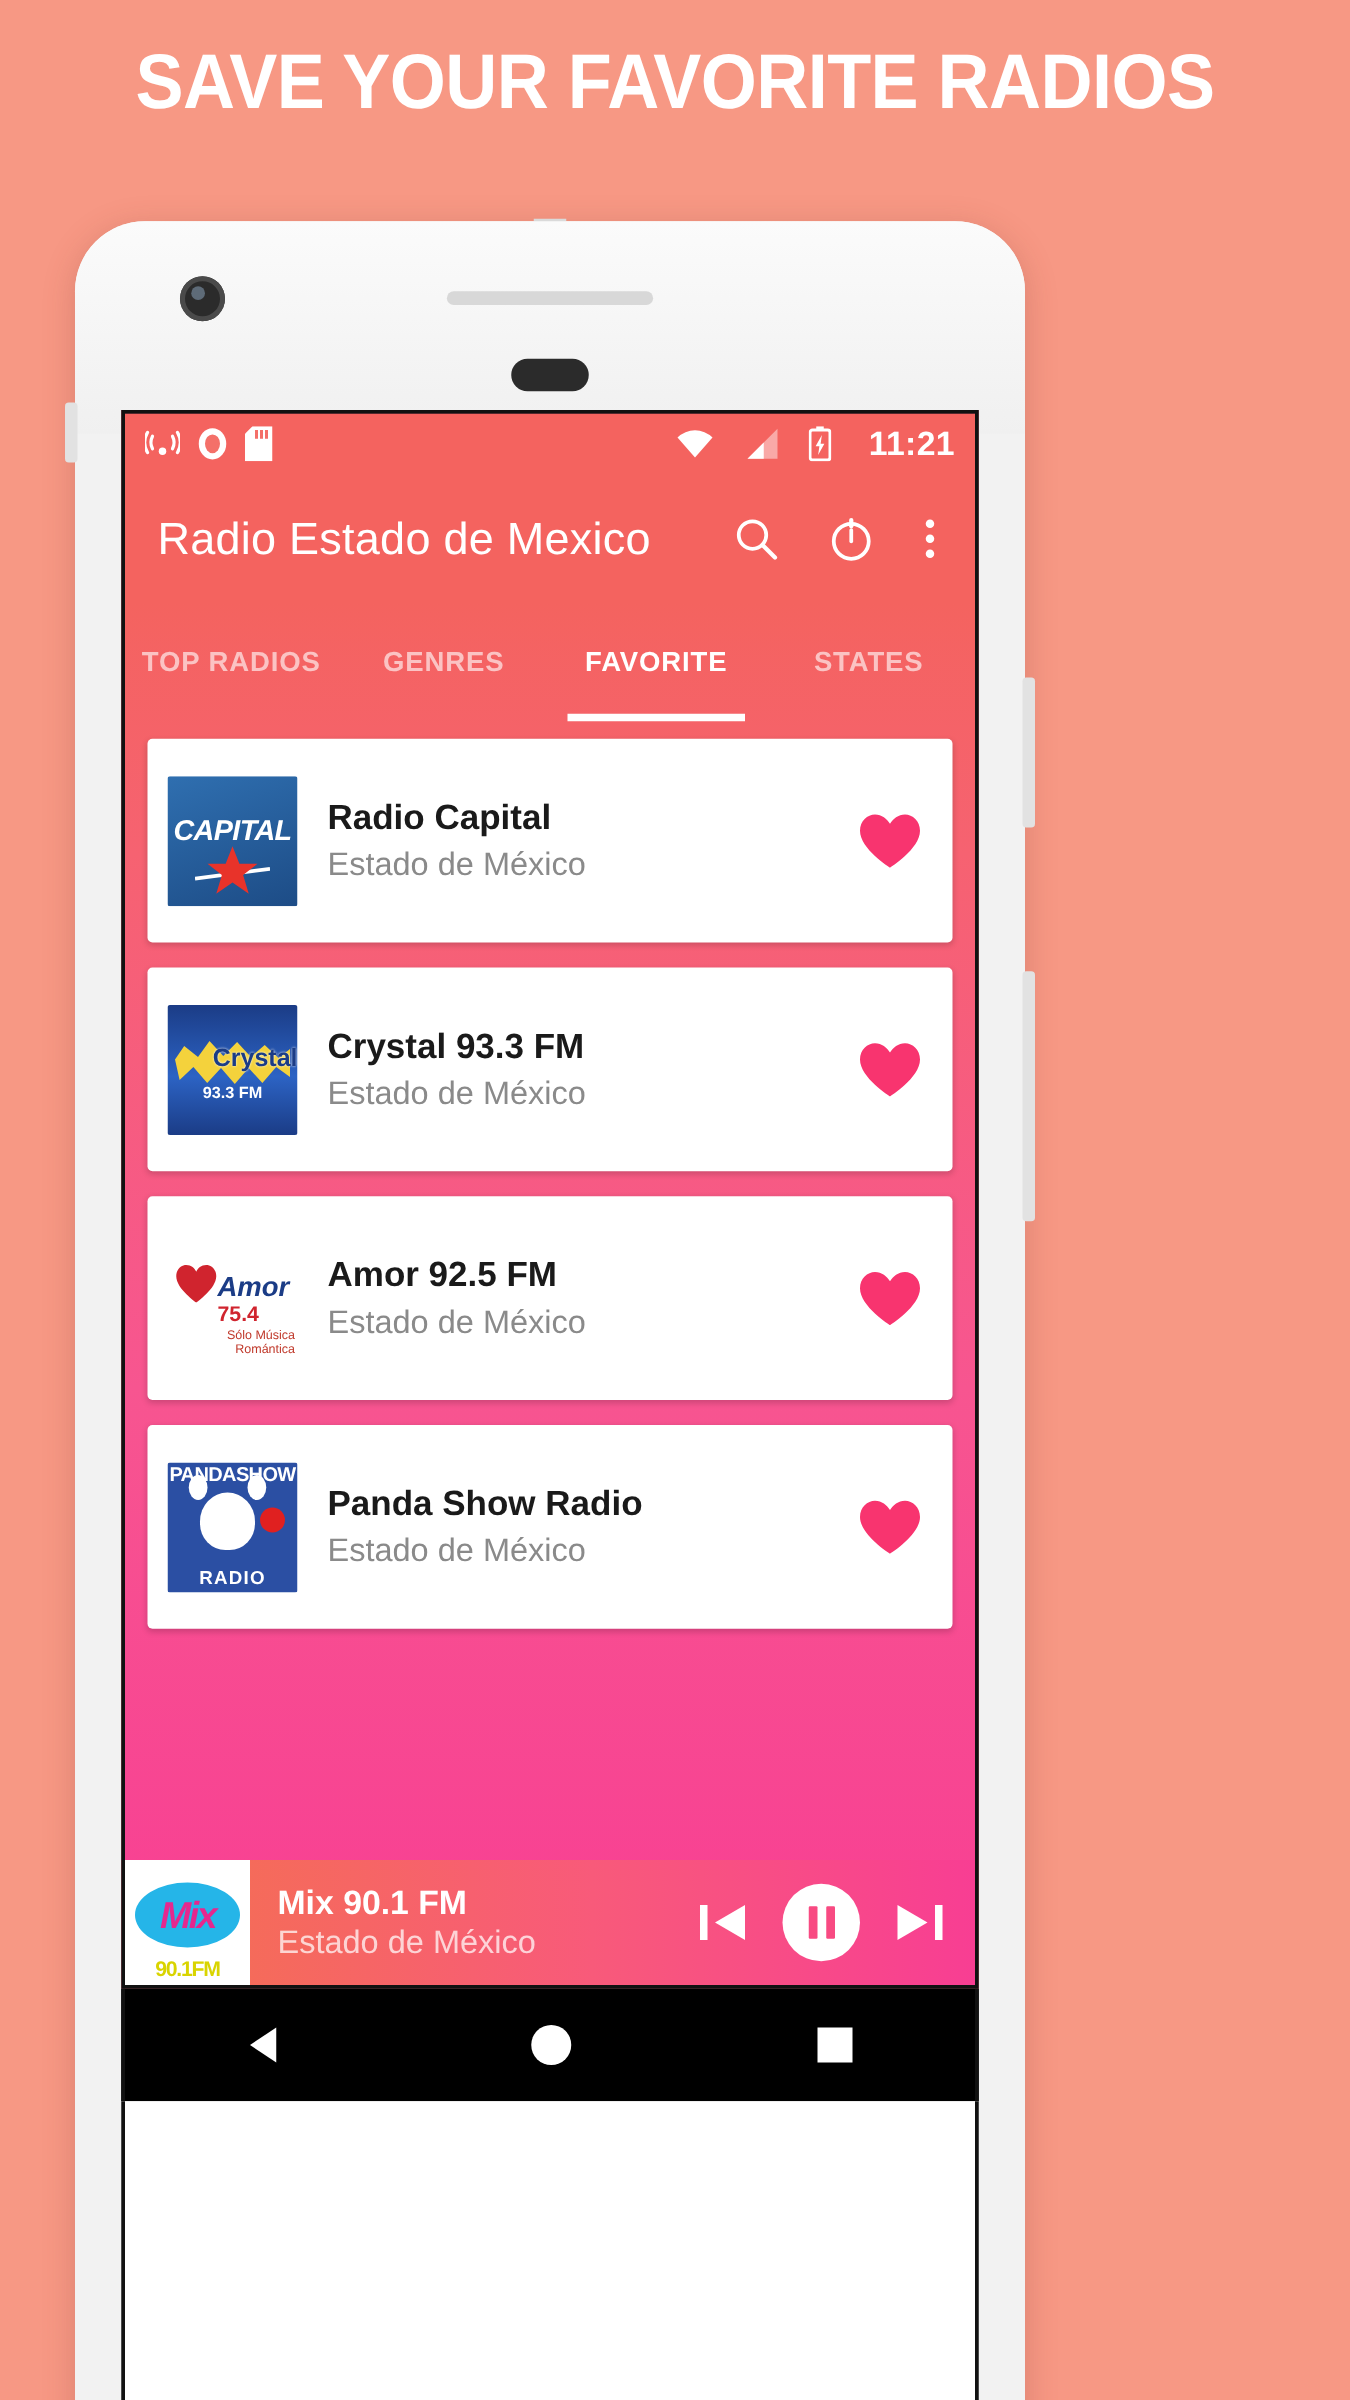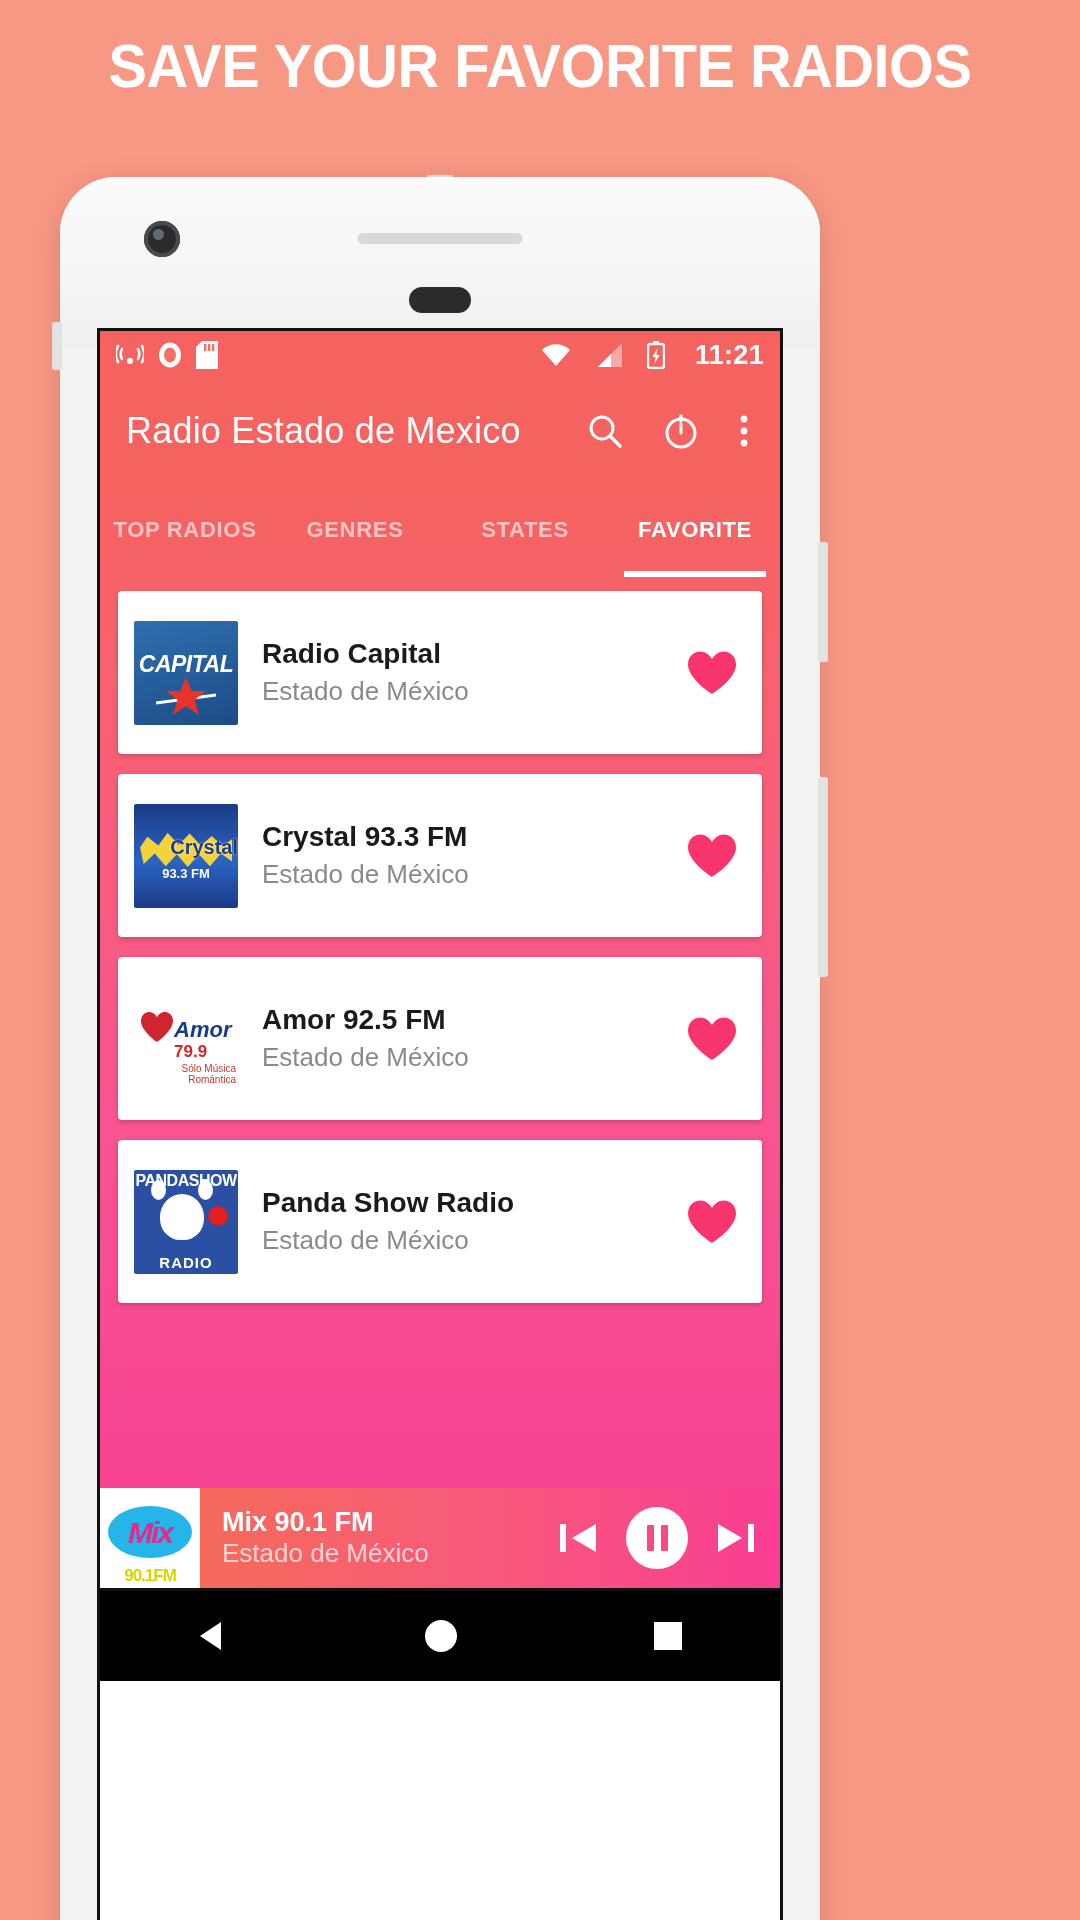--- a/index.html
+++ b/index.html
@@ -273,22 +273,22 @@
             <circle cx="6" cy="19" r="3.4" fill="#fff"></circle>
             <circle cx="6" cy="31" r="3.4" fill="#fff"></circle>
           </svg>
         </span>
       </div>
     </div>
 
     <div class="tabs">
       <div class="tab">TOP RADIOS</div>
       <div class="tab">GENRES</div>
+      <div class="tab active">FAVORITE</div>
       <div class="tab">STATES</div>
-      <div class="tab active">FAVORITE</div>
     </div>
 
     <div class="list">
 
       <div class="card">
         <div class="logo">
           <div class="capital">
             <div class="word">CAPITAL</div>
             <svg class="star" width="60" height="46" viewBox="0 0 60 46">
               <path d="M0 30 L60 22" stroke="#fff" stroke-width="3" fill="none"></path>
@@ -326,21 +326,21 @@
         </span>
       </div>
 
       <div class="card">
         <div class="logo">
           <div class="amor">
             <svg class="hrt" width="34" height="32" viewBox="0 0 34 32">
               <path d="M17 31 C17 31 1 20 1 10 C1 4.5 5 1 9 1 C13 1 15.8 3.6 17 6.4 C18.2 3.6 21 1 25 1 C29 1 33 4.5 33 10 C33 20 17 31 17 31 Z" fill="#D0242E"></path>
             </svg>
             <div class="w">Amor</div>
-            <div class="f">79.9</div>
+            <div class="f">75.4</div>
             <div class="s">Sólo Música Romántica</div>
           </div>
         </div>
         <div class="card-text">
           <div class="card-title">Amor 92.5 FM</div>
           <div class="card-sub">Estado de México</div>
         </div>
         <span class="heart">
           <svg width="52" height="46" viewBox="0 0 52 46">
             <path d="M26 44 C26 44 2 29 2 14.5 C2 6.5 8 1.5 14 1.5 C19.5 1.5 23.5 5 26 9 C28.5 5 32.5 1.5 38 1.5 C44 1.5 50 6.5 50 14.5 C50 29 26 44 26 44 Z" fill="#F8346F"></path>

